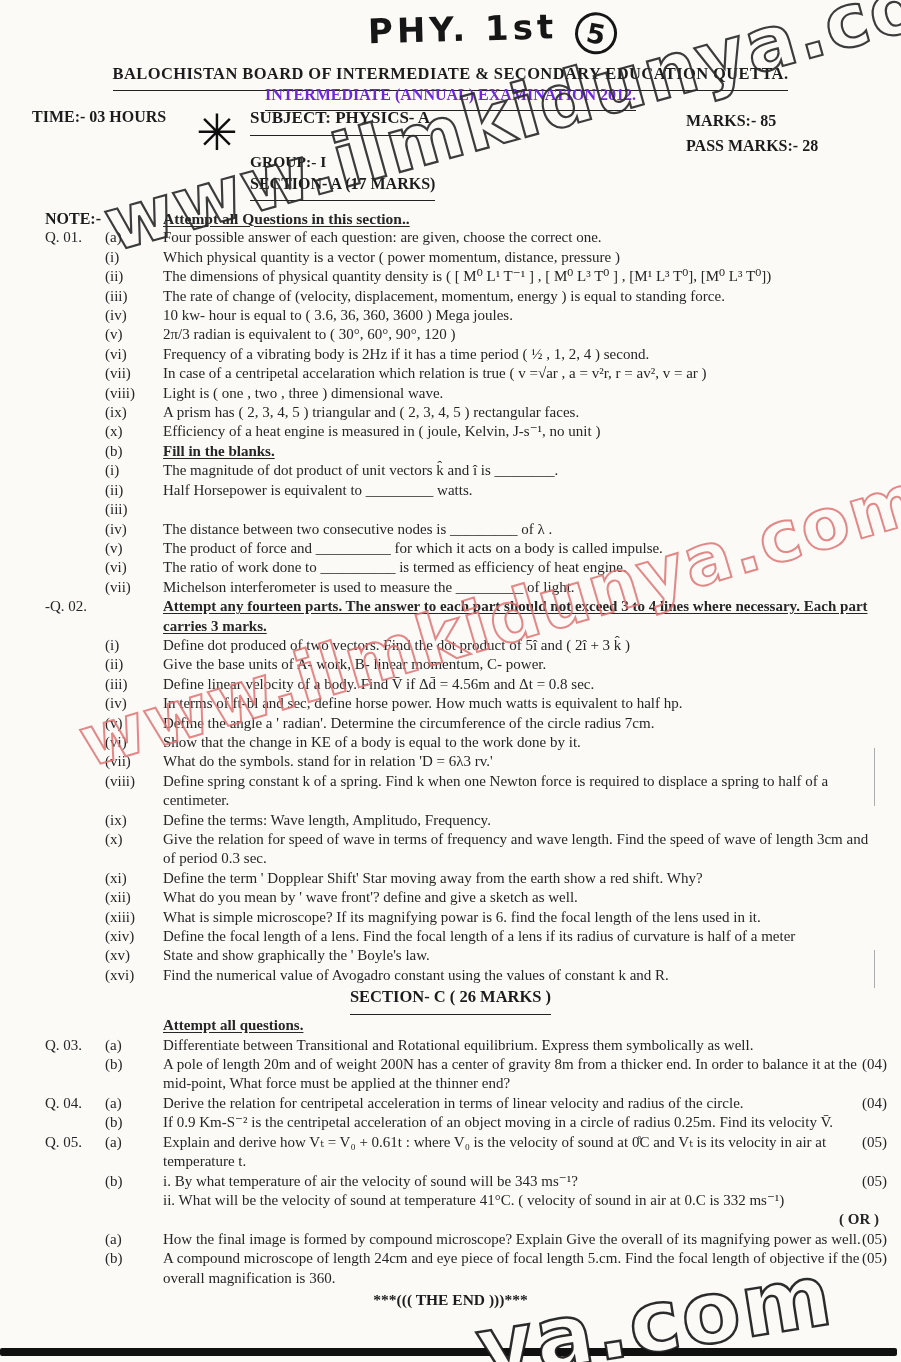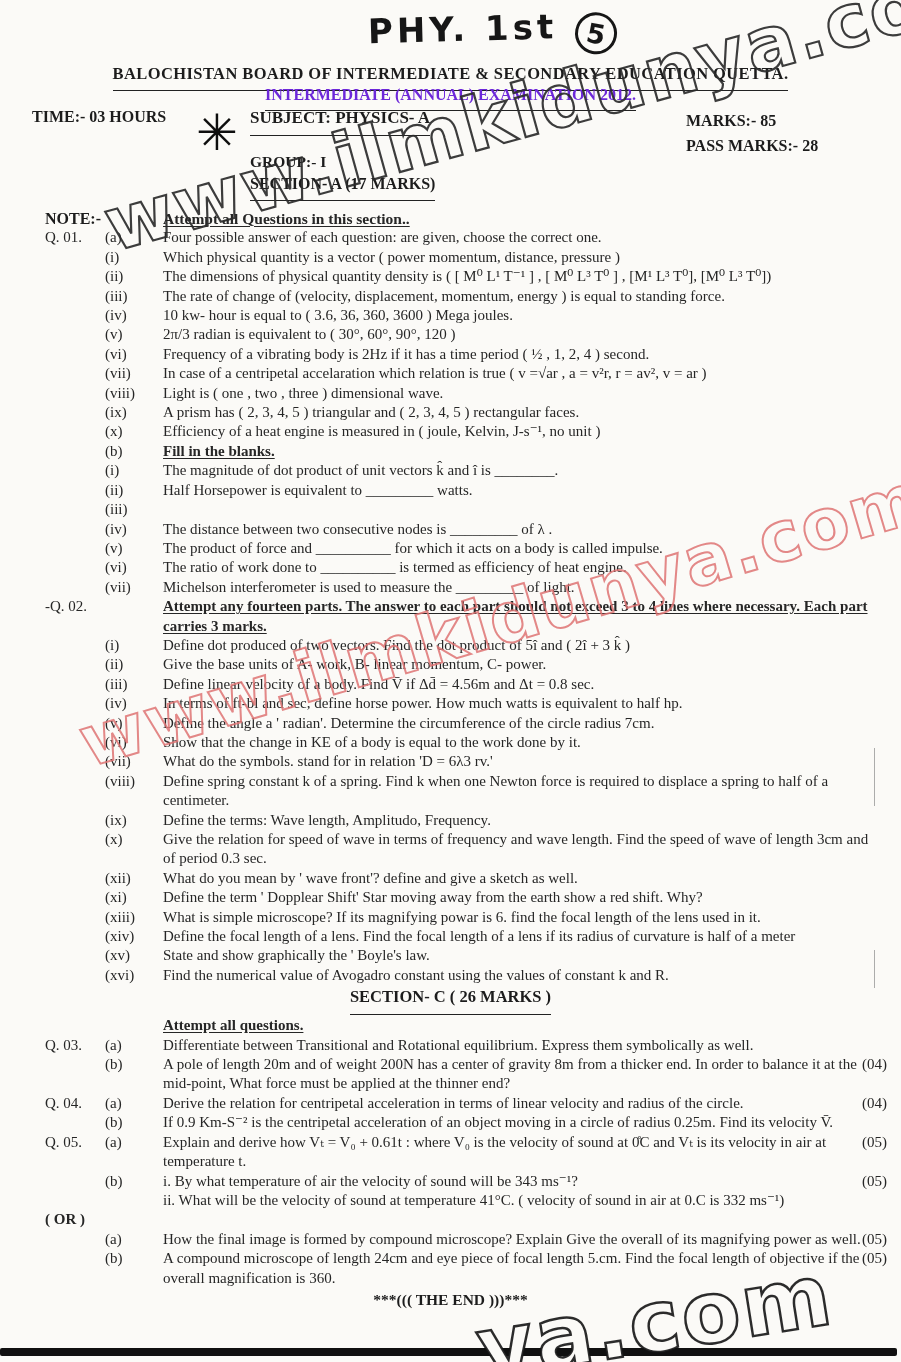--- a/index.html
+++ b/index.html
@@ -54,21 +54,21 @@
     font-family:"DejaVu Sans",sans-serif;
   }
 
   
   .row{display:flex;position:relative;padding:0 10px 0 45px;font-size:15px;line-height:19.4px;align-items:flex-start;}
   .c1{flex:none;width:60px;}
   .c2{flex:none;width:58px;}
   .c3{flex:1;padding-right:12px;}
   .c4{position:absolute;right:14px;top:0;}
   .row.hd .c3{font-weight:700;text-decoration:underline;text-underline-offset:2px;}
-  .row.center .c3{text-align:left;font-weight:700;}
+  .row.center .c3{text-align:right;font-weight:700;}
   .note-row{margin-top:8px;}
   .note-row .c1{width:118px;font-weight:700;font-size:16px;color:#1c1c1c;}
   .note-row .c3{font-weight:700;text-decoration:underline;text-underline-offset:2px;font-size:15.5px;}
 
   .sechead{text-align:center;font-weight:700;font-size:16.5px;margin:2px 0 1px 0;color:#1c1c1c;}
   .sechead .u{display:inline-block;}
   .introtext{font-weight:700;text-decoration:underline;text-underline-offset:2px;}
 
   .endline{text-align:center;font-weight:700;font-size:15.5px;margin-top:3px;color:#1c1c1c;}
 
@@ -295,28 +295,28 @@
         <span class="c4"></span>
       </div>
       <div class="row">
         <span class="c1"></span>
         <span class="c2">(x)</span>
         <span class="c3">Give the relation for speed of wave in terms of frequency and wave length. Find the speed of wave of length 3cm and of period 0.3 sec.</span>
         <span class="c4"></span>
       </div>
       <div class="row">
         <span class="c1"></span>
+        <span class="c2">(xi)</span>
+        <span class="c3">Define the term ' Dopplear Shift' Star moving away from the earth show a red shift. Why?</span>
+        <span class="c4"></span>
+      </div>
+      <div class="row">
+        <span class="c1"></span>
         <span class="c2">(xii)</span>
         <span class="c3">What do you mean by ' wave front'? define and give a sketch as well.</span>
-        <span class="c4"></span>
-      </div>
-      <div class="row">
-        <span class="c1"></span>
-        <span class="c2">(xi)</span>
-        <span class="c3">Define the term ' Dopplear Shift' Star moving away from the earth show a red shift. Why?</span>
         <span class="c4"></span>
       </div>
       <div class="row">
         <span class="c1"></span>
         <span class="c2">(xiii)</span>
         <span class="c3">What is simple microscope? If its magnifying powar is 6. find the focal length of the lens used in it.</span>
         <span class="c4"></span>
       </div>
       <div class="row">
         <span class="c1"></span>

